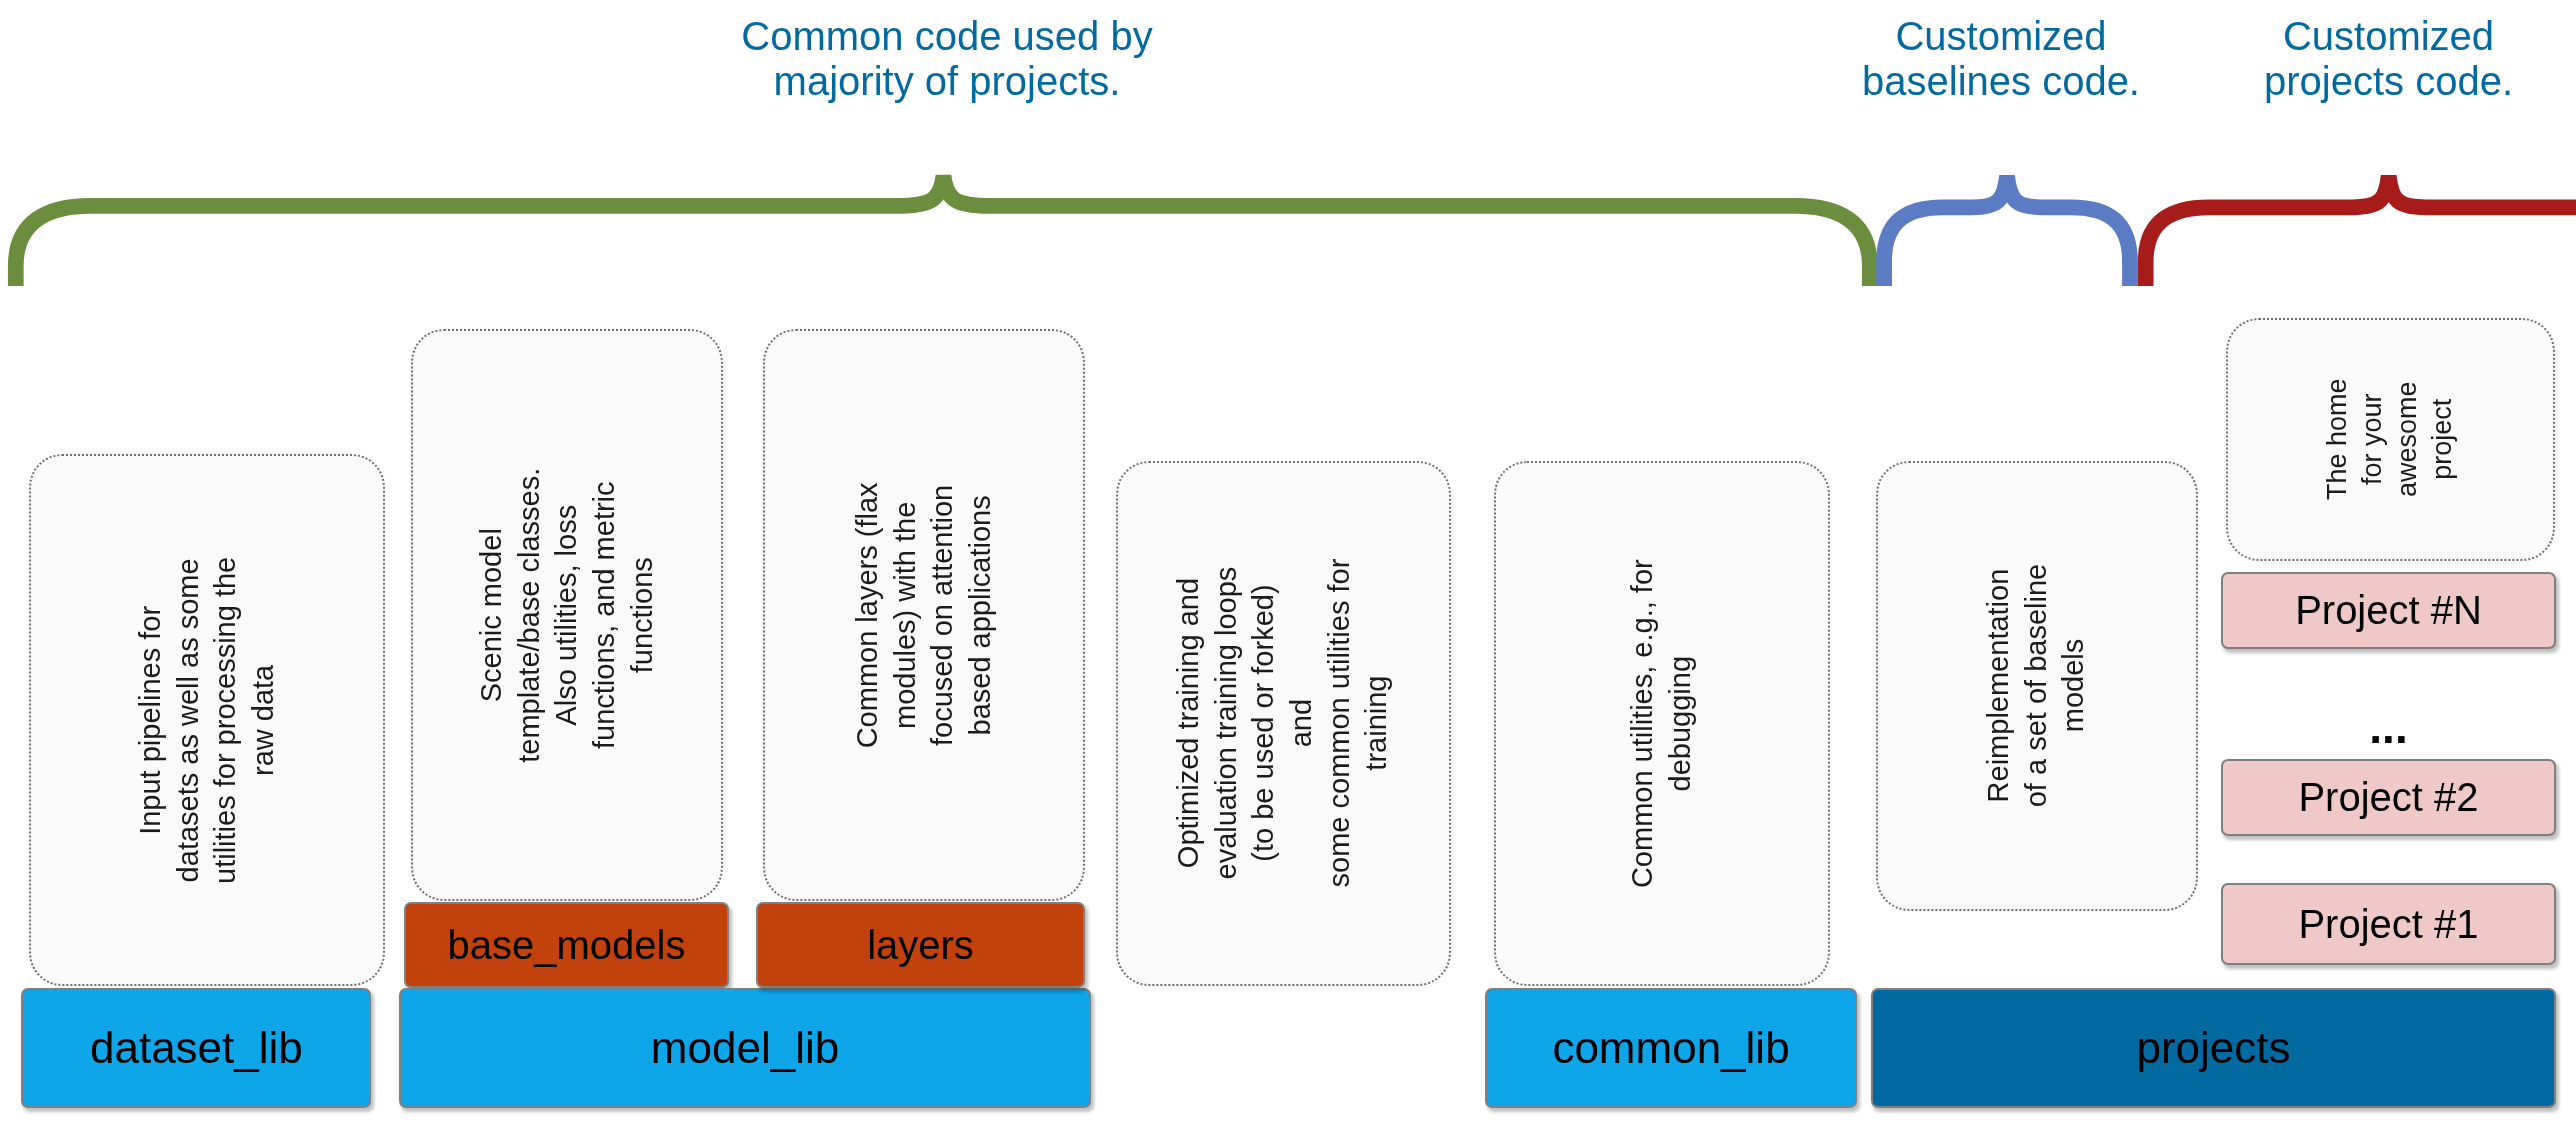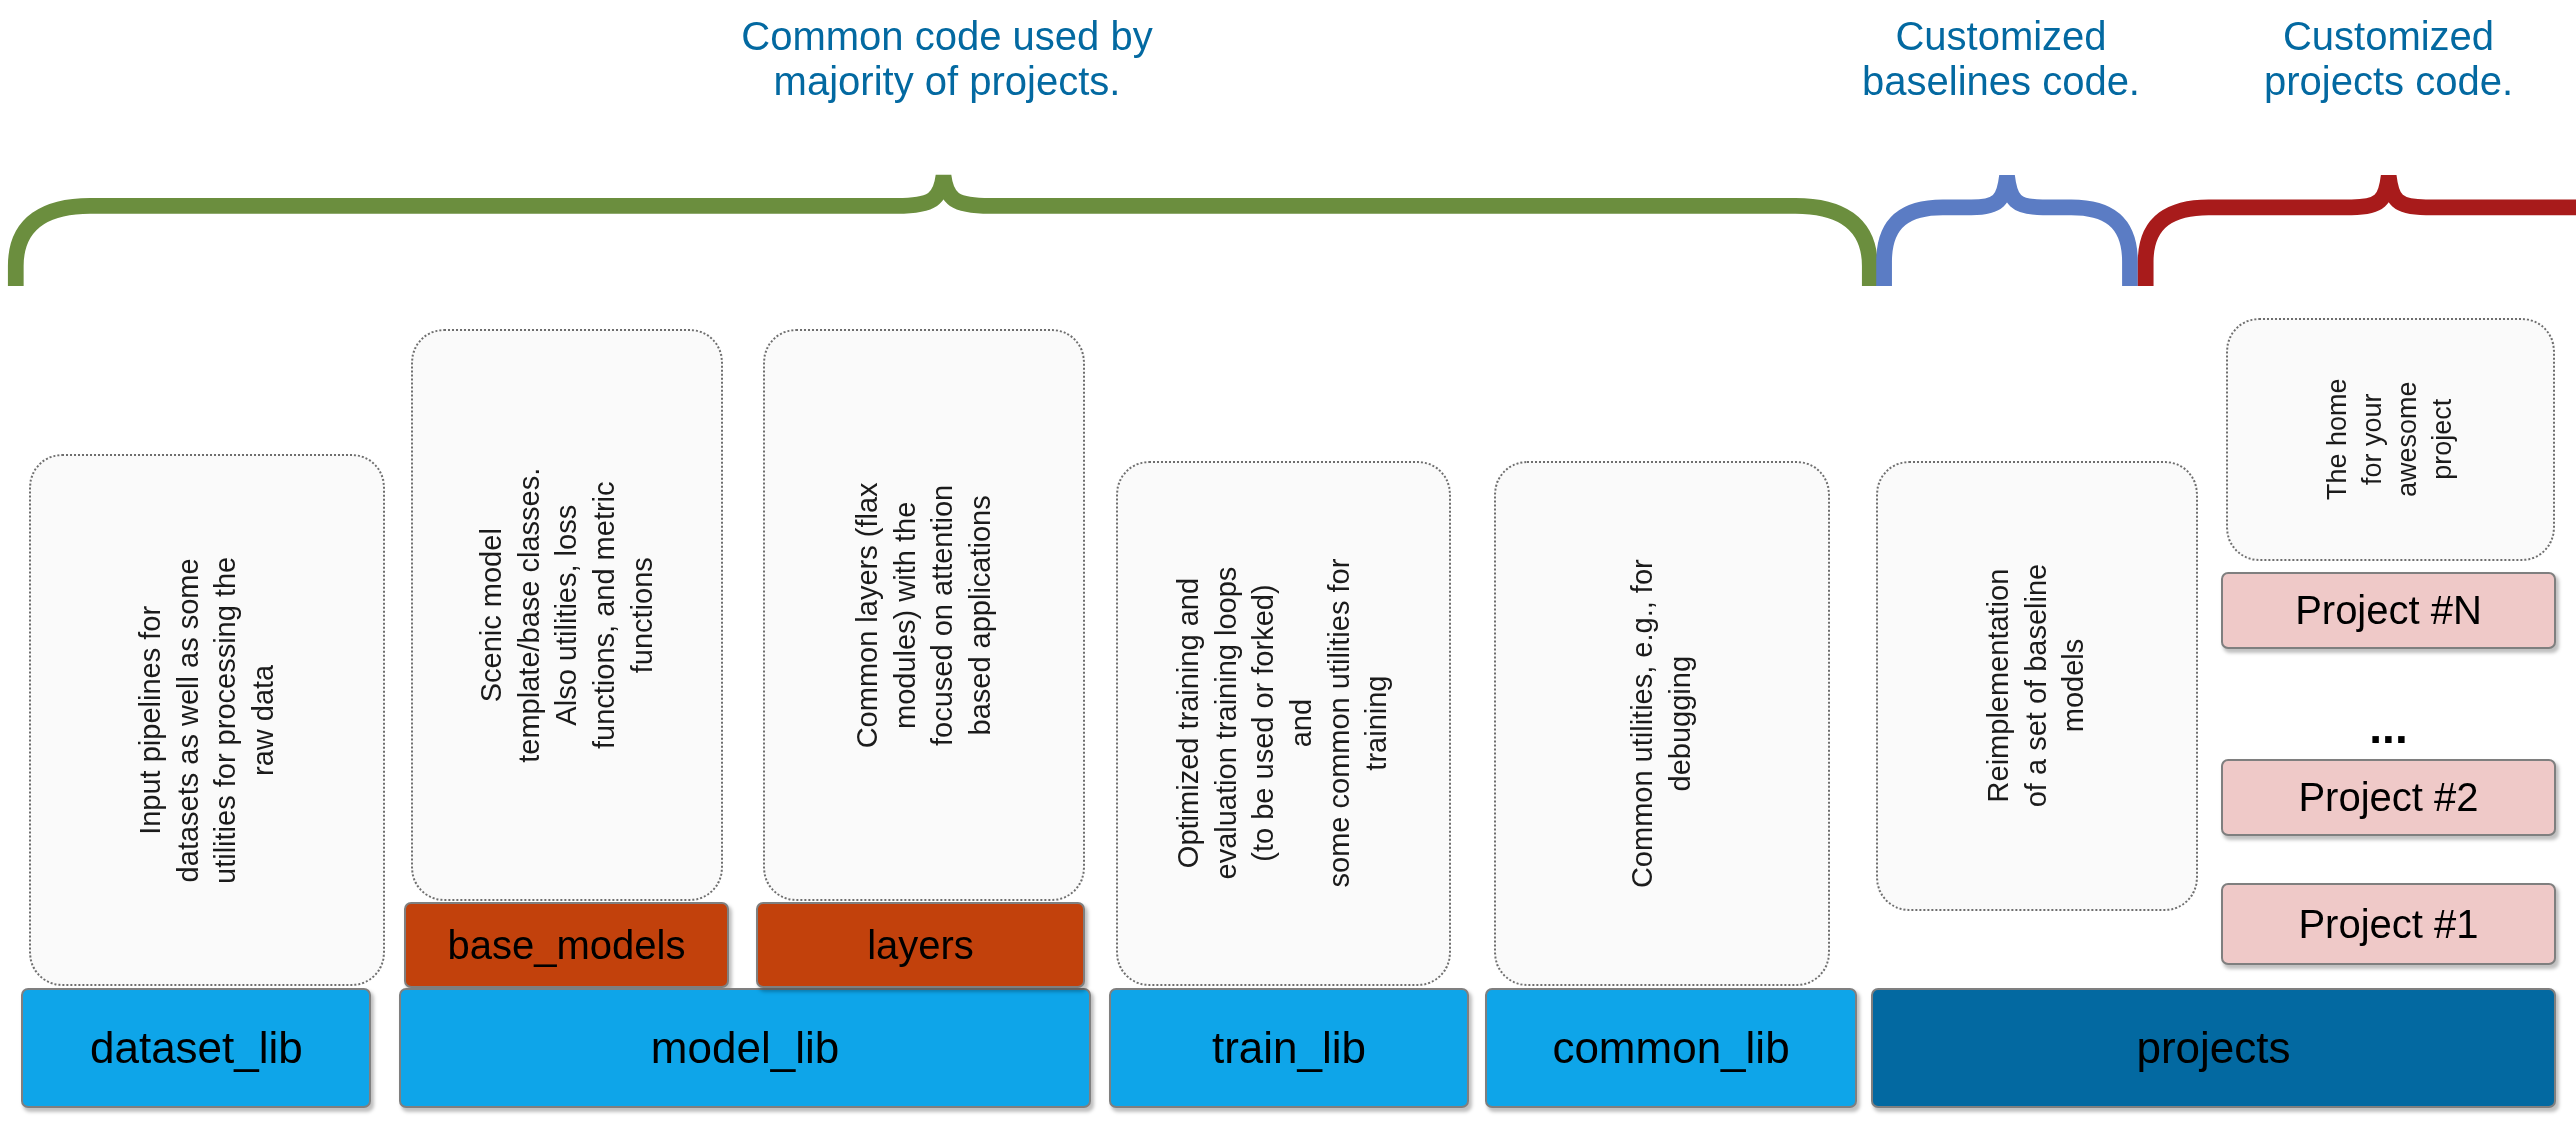--- a/index.html
+++ b/index.html
@@ -169,23 +169,20 @@
     <span class="lbl">layers</span>
   </div>
 
   <div class="desc-box" style="left:1116px; top:461px; width:335px; height:525px;">
     <div class="desc-text" style="width:500px;">Optimized training and
 evaluation training loops
 (to be used or forked) and
 some common utilities for
 training</div>
   </div>
-  <div class="bar green big" style="left:1109px; top:988px; width:360px; height:120px;">
-    <span class="lbl">train_lib</span>
-  </div>
 
   <div class="desc-box" style="left:1494px; top:461px; width:336px; height:525px;">
     <div class="desc-text" style="width:500px;">Common utilities, e.g., for
 debugging</div>
   </div>
   <div class="bar green big" style="left:1485px; top:988px; width:372px; height:120px;">
     <span class="lbl">common_lib</span>
   </div>
 
   <div class="desc-box" style="left:1876px; top:461px; width:322px; height:450px;">

